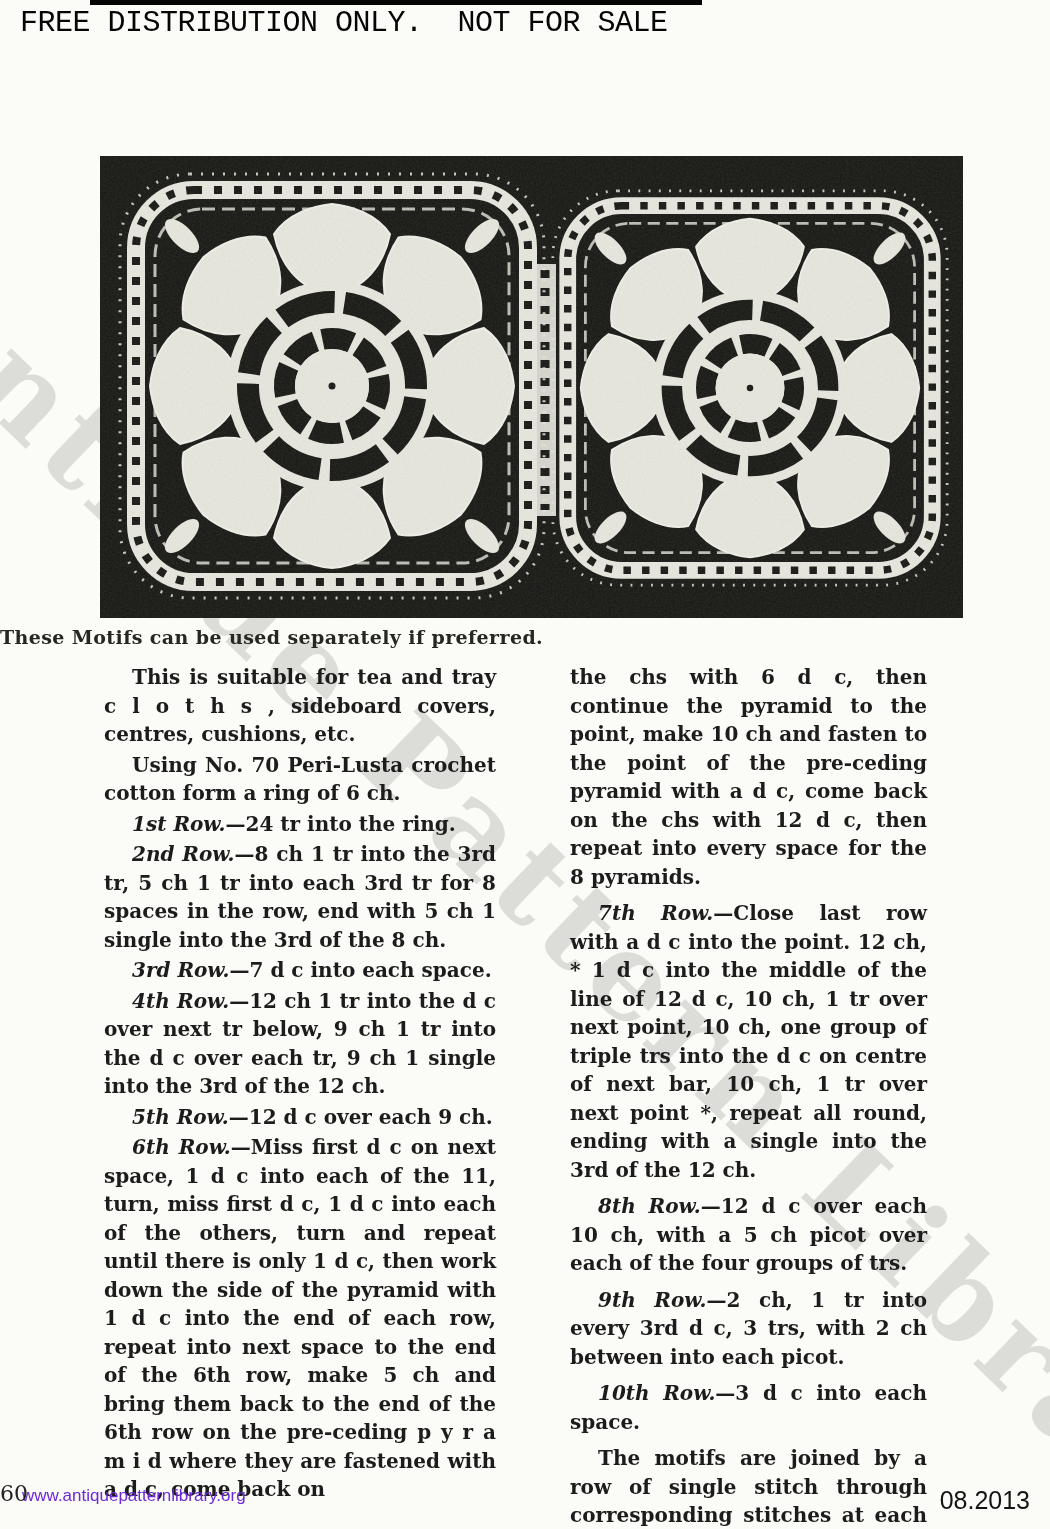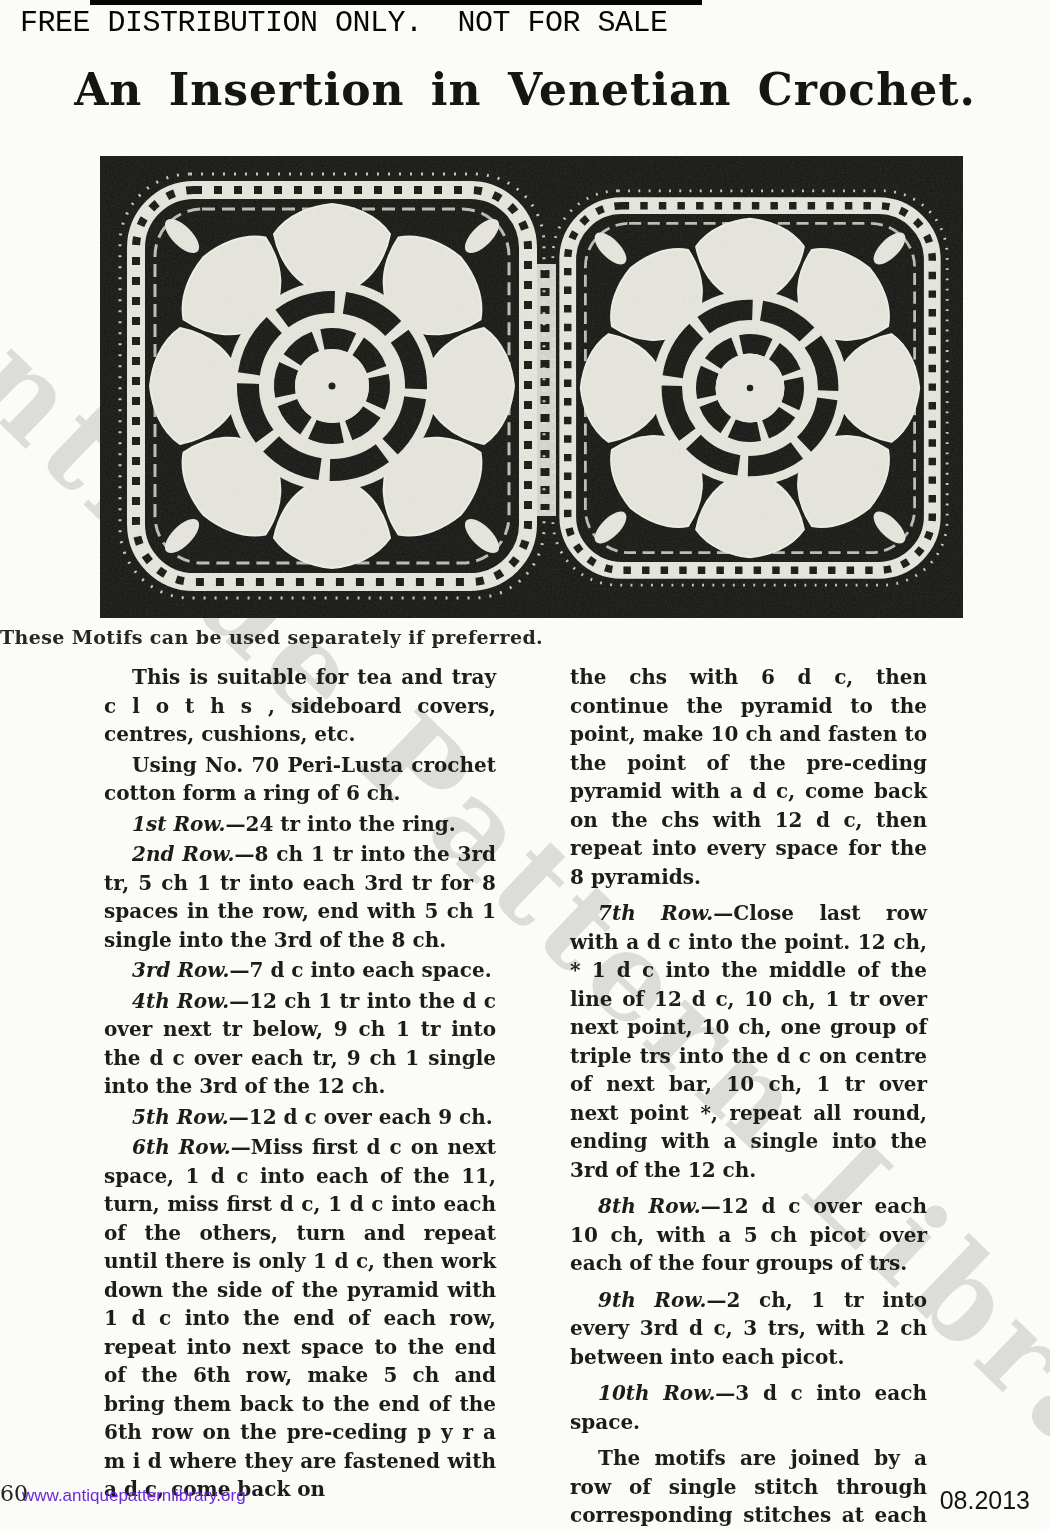--- a/index.html
+++ b/index.html
@@ -97,21 +97,20 @@
 <body>
 
 <div class="page">
 
   <div class="watermark">Antique Pattern Library</div>
 
   <div class="top-strip"></div>
 
   <div class="notice">FREE DISTRIBUTION ONLY.  NOT FOR SALE</div>
 
-  <h1 class="title">An Insertion in Venetian Crochet.</h1>
 
   <figure class="photo">
     <svg viewBox="0 0 863 462" aria-hidden="true">
       <defs>
         <filter id="grain" x="0" y="0" width="100%" height="100%">
           <feTurbulence type="fractalNoise" baseFrequency="0.55" numOctaves="2" result="n"></feTurbulence>
           <feColorMatrix in="n" type="saturate" values="0"></feColorMatrix>
         </filter>
         <g id="motifShape">
 

